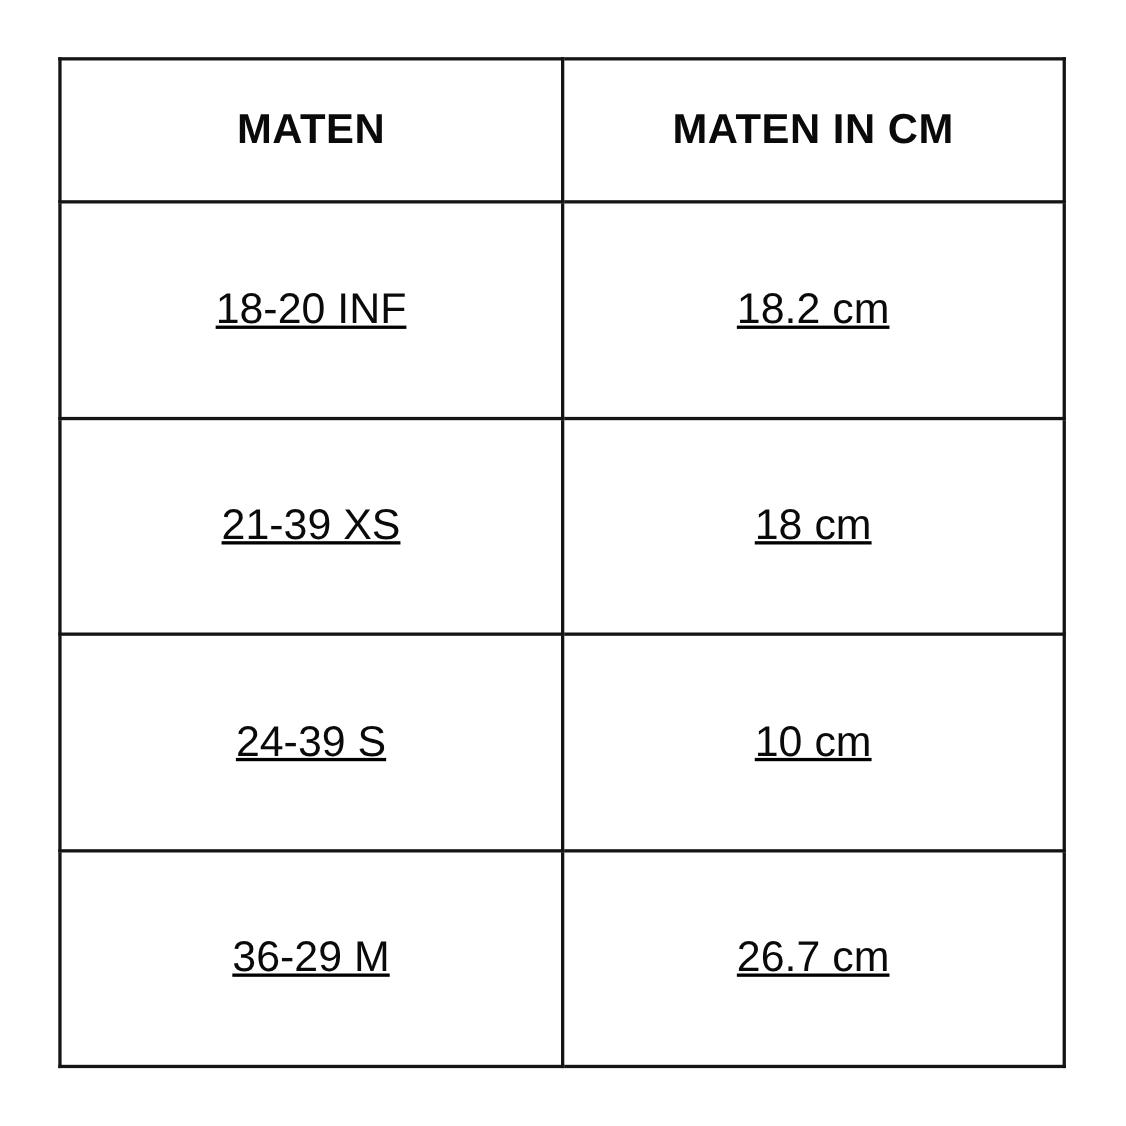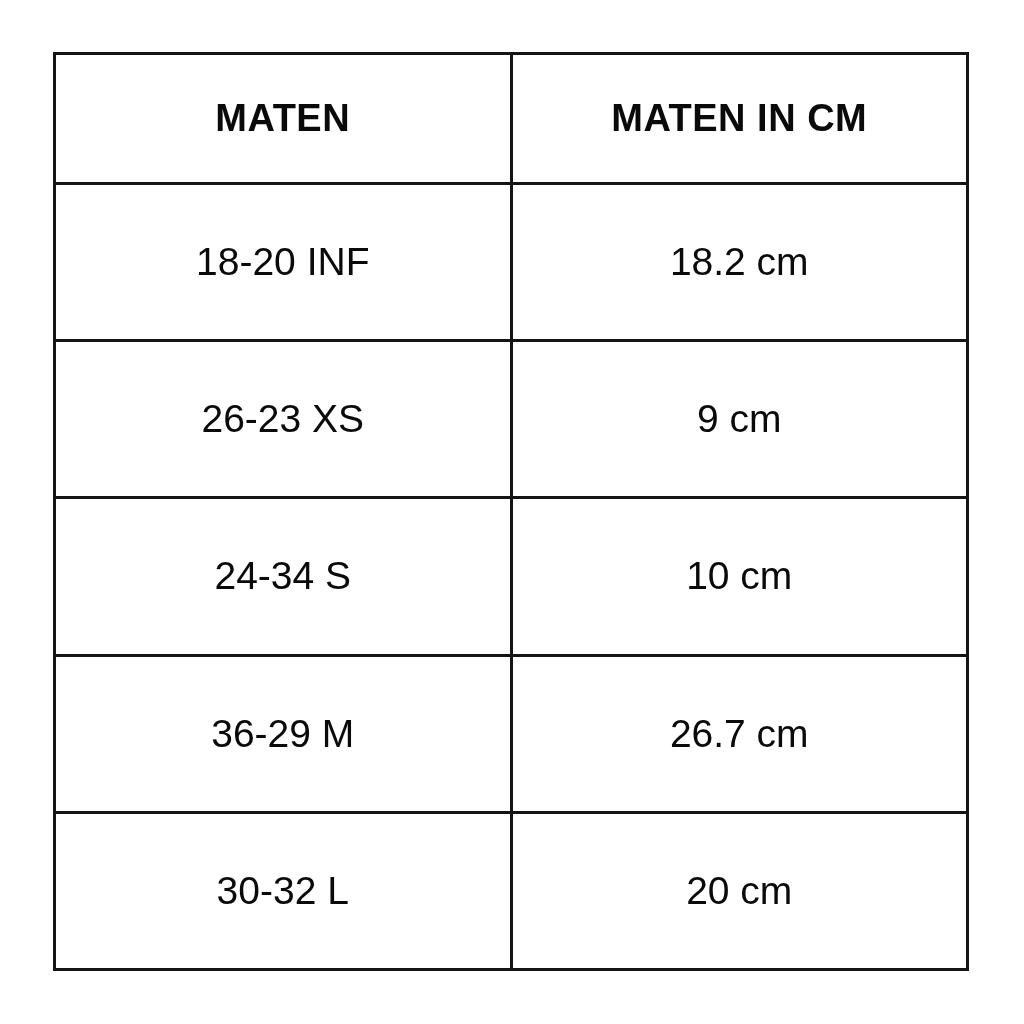--- a/index.html
+++ b/index.html
@@ -32,20 +32,21 @@
     text-align: center;
     vertical-align: middle;
     color: #0a0a0a;
     padding: 0;
   }
   .size-table thead tr {
     height: 130px;
   }
   .size-table tbody tr {
     height: 131px;
+    text-decoration: underline;
   }
   .size-table th {
     font-size: 38px;
     font-weight: 700;
     letter-spacing: 0.5px;
   }
   .size-table td {
     font-size: 39px;
     font-weight: 400;
     letter-spacing: 0px;
@@ -61,30 +62,26 @@
         <th>MATEN</th>
         <th>MATEN IN CM</th>
       </tr>
     </thead>
     <tbody>
       <tr>
         <td>18-20 INF</td>
         <td>18.2 cm</td>
       </tr>
       <tr>
-        <td>26-23 XS</td>
-        <td>9 cm</td>
+        <td>21-39 XS</td>
+        <td>18 cm</td>
       </tr>
       <tr>
-        <td>24-34 S</td>
+        <td>24-39 S</td>
         <td>10 cm</td>
       </tr>
       <tr>
         <td>36-29 M</td>
         <td>26.7 cm</td>
       </tr>
-      <tr>
-        <td>30-32 L</td>
-        <td>20 cm</td>
-      </tr>
     </tbody>
   </table>
 </div>
 
 </body></html>

